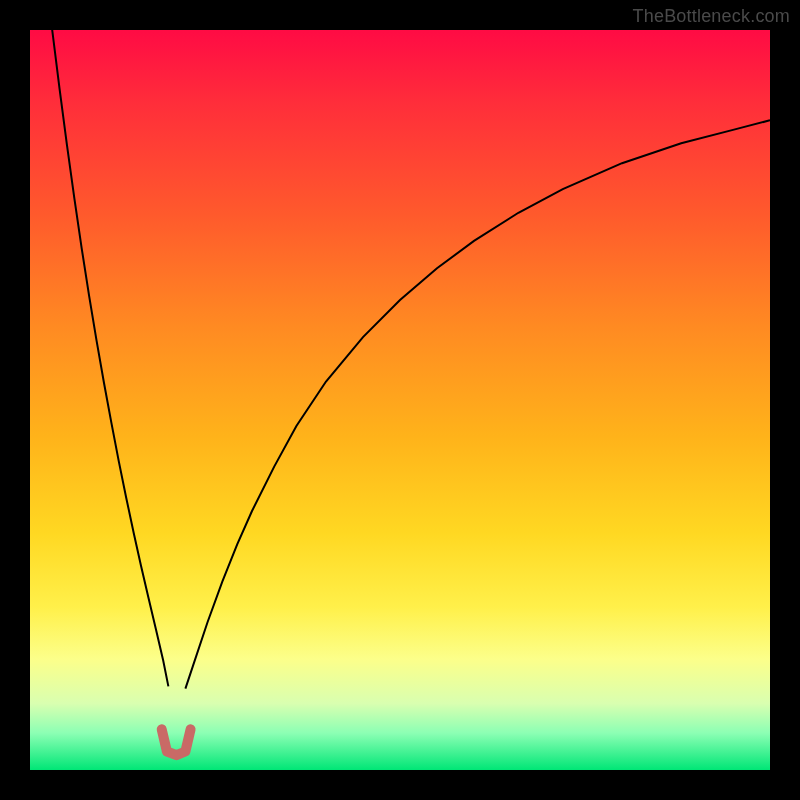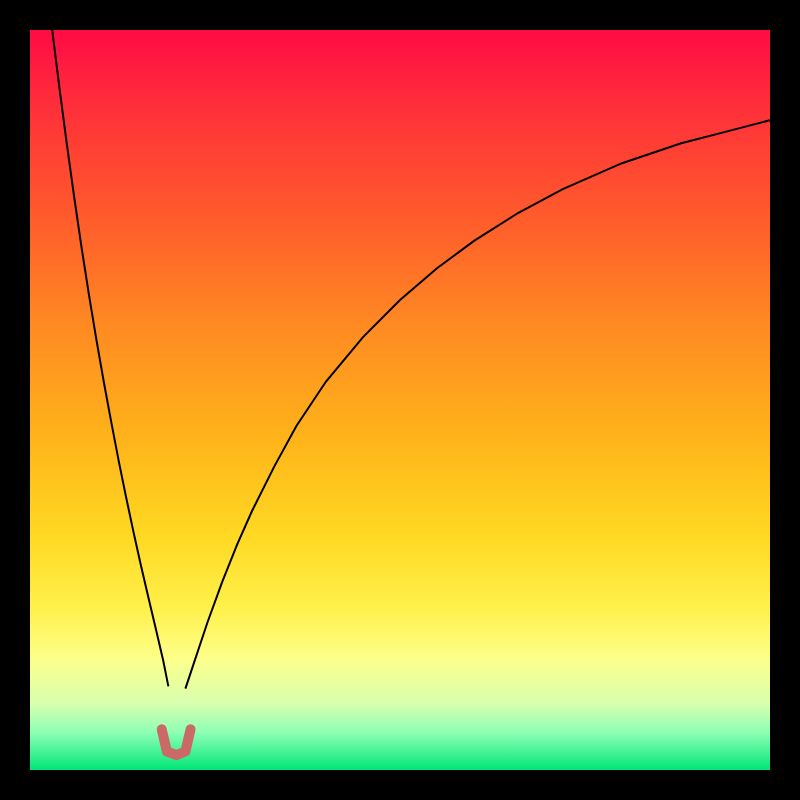--- a/index.html
+++ b/index.html
@@ -61,13 +61,14 @@
 <body>
 
 <div class="frame">
   <div class="plot">
     <svg viewBox="0 0 740 740" preserveAspectRatio="none">
       <path fill="none" d="M22.20 0.00 L29.60 59.20 L37.00 115.44 L44.40 168.72 L51.80 219.04 L59.20 266.40 L66.60 310.80 L74.00 352.98 L81.40 392.94 L88.80 431.42 L96.20 467.68 L103.60 502.46 L111.00 535.76 L118.40 567.58 L125.80 598.66 L133.20 630.48 L138.38 656.38" stroke="#000000" stroke-width="2"></path>
       <path fill="none" d="M155.40 658.60 L162.80 636.40 L177.60 592.00 L192.40 551.30 L207.20 514.30 L222.00 481.00 L244.20 436.60 L266.40 395.90 L296.00 351.50 L333.00 307.10 L370.00 270.10 L407.00 238.28 L444.00 210.90 L488.40 182.78 L532.80 159.10 L592.00 133.20 L651.20 113.22 L703.00 99.90 L740.00 90.28" stroke="#000000" stroke-width="2"></path>
       <path fill="none" d="M131.72 699.30 L136.90 721.50 L146.52 725.20 L155.40 721.50 L160.58 699.30" stroke="#c96a66" stroke-width="10" stroke-linecap="round" stroke-linejoin="round"></path>
     </svg>
   </div>
+  <div class="attribution">TheBottleneck.com</div>
 </div>
 
 </body></html>

